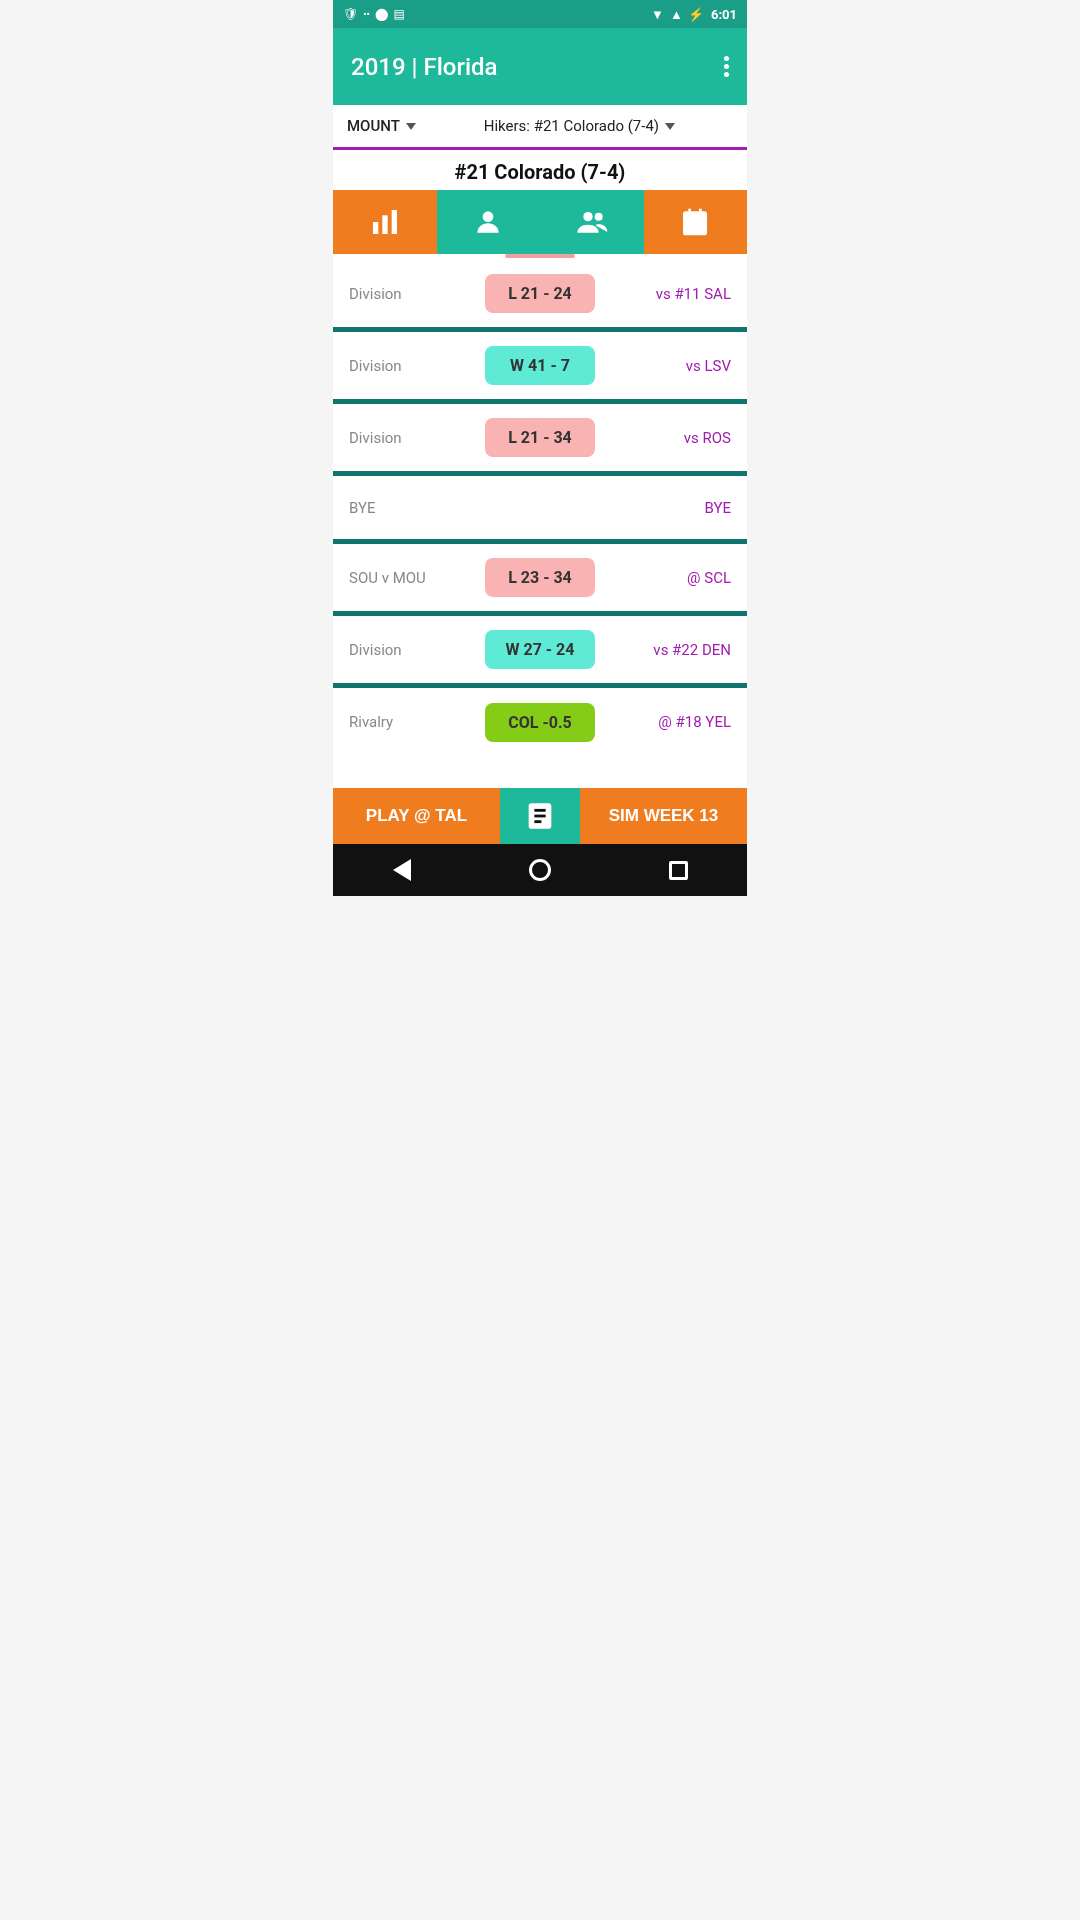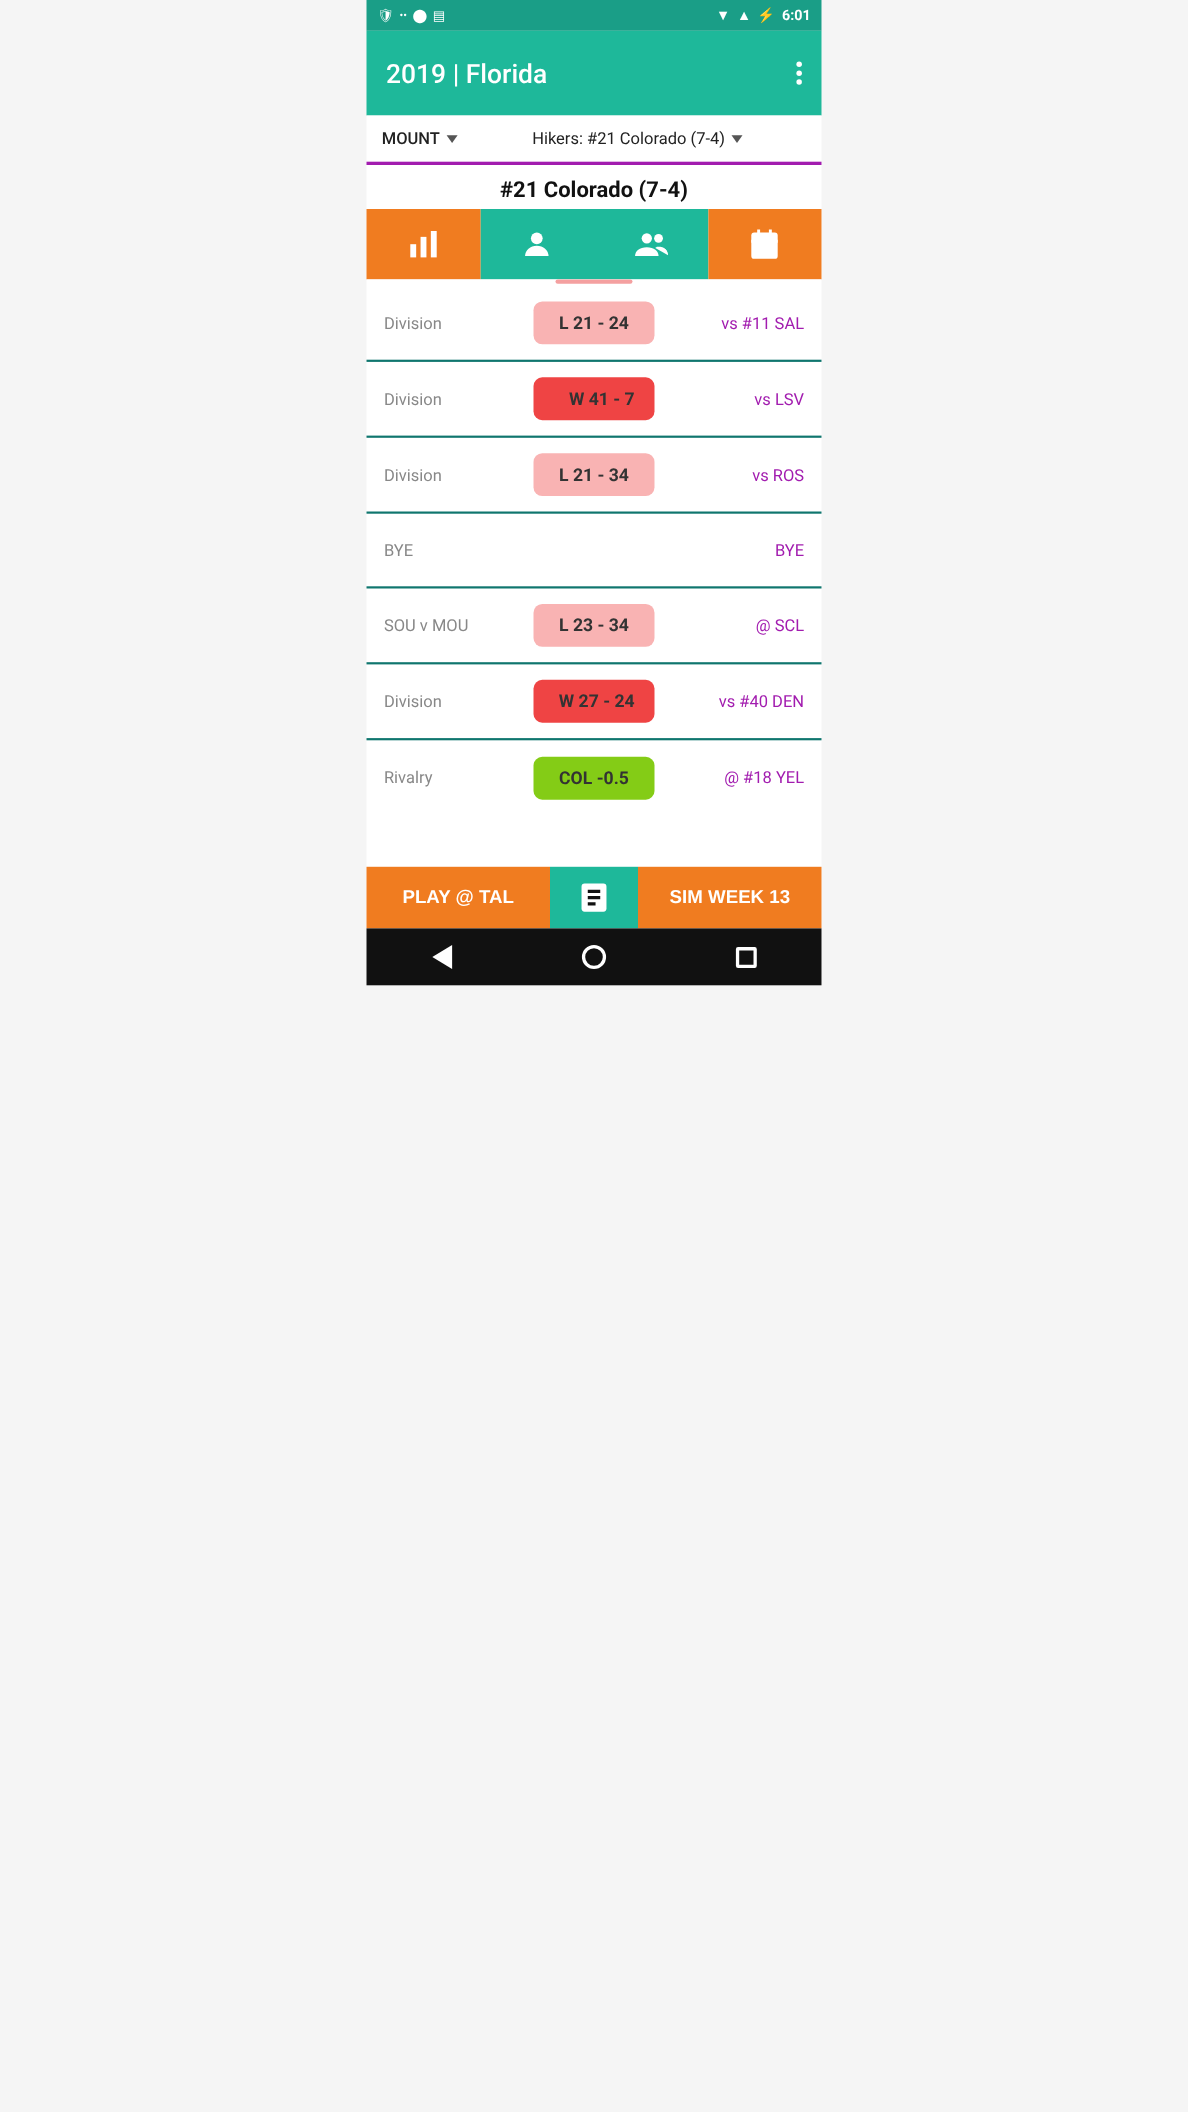--- a/index.html
+++ b/index.html
@@ -148,21 +148,21 @@
 
     
     .schedule-list {
       background: white;
       flex: 1;
     }
     .schedule-row {
       display: flex;
       align-items: center;
       padding: 14px 16px;
-      border-bottom: 2px solid #0f766e;
+      border-bottom: 5px solid #0f766e;
       min-height: 68px;
     }
     .schedule-row:last-child { border-bottom: none; }
     .col-type {
       flex: 1;
       font-size: 15px;
       color: #888;
       font-weight: 400;
     }
     .col-result {
@@ -173,21 +173,21 @@
     .result-badge {
       padding: 10px 18px;
       border-radius: 8px;
       font-size: 16px;
       font-weight: bold;
       color: #333;
       min-width: 110px;
       text-align: center;
     }
     .result-loss { background: #f9b3b3; }
-    .result-win { background: #ef4444; text-align: right; }
+    .result-win { background: #5eead4; }
     .result-neutral { background: #84cc16; }
     .col-opponent {
       flex: 1;
       text-align: right;
       font-size: 15px;
       color: #a21caf;
     }
 
     
     .action-bar {
@@ -374,21 +374,21 @@
       <span class="result-badge result-loss">L 23 - 34</span>
     </div>
     <span class="col-opponent">@ SCL</span>
   </div>
 
   <div class="schedule-row">
     <span class="col-type">Division</span>
     <div class="col-result">
       <span class="result-badge result-win">W 27 - 24</span>
     </div>
-    <span class="col-opponent">vs #40 DEN</span>
+    <span class="col-opponent">vs #22 DEN</span>
   </div>
 
 
   <div class="schedule-row">
     <span class="col-type">Rivalry</span>
     <div class="col-result">
       <span class="result-badge result-neutral">COL -0.5</span>
     </div>
     <span class="col-opponent">@ #18 YEL</span>
   </div>

